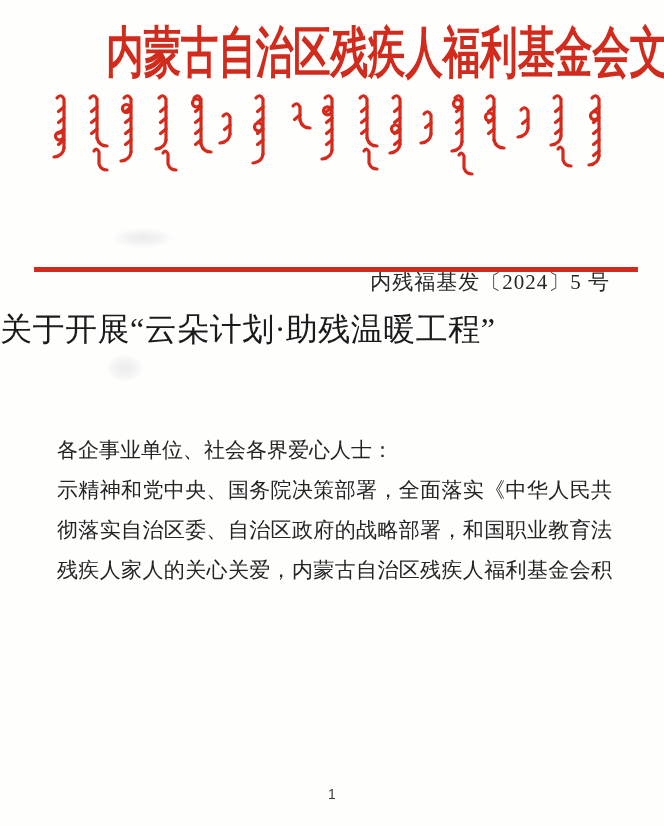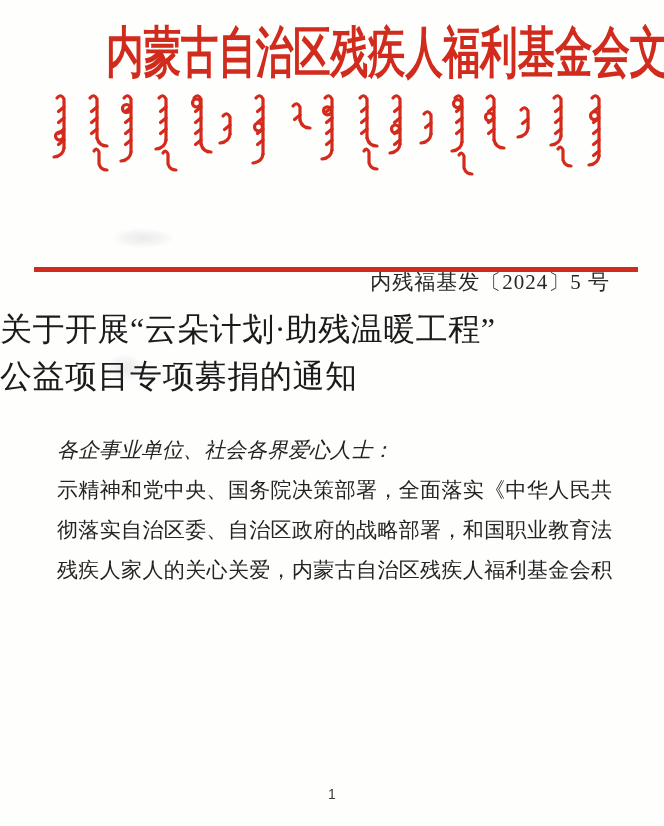--- a/index.html
+++ b/index.html
@@ -40,21 +40,21 @@
   .doc-title{
     position:absolute;top:306px;left:0;width:100%;
     text-align:left;font-weight:normal;
     font-size:32px;line-height:47px;color:#1b1b1b;
     letter-spacing:0.5px;
   }
   .body-block{
     position:absolute;top:430px;left:57px;width:555px;
     font-size:21px;line-height:40px;color:#242424;
   }
-  .salutation{height:40px;text-align:left;font-style:italic;}
+  .salutation{height:40px;text-align:left;}
   .line{
     height:40px;
     text-align:justify;
     text-align-last:justify;
   }
   .indent{padding-left:43px;}
   .page-number{
     position:absolute;top:786px;left:0;width:100%;
     text-align:center;font-size:14px;line-height:16px;color:#3c3c3c;
     font-family:"Liberation Sans","DejaVu Sans",sans-serif;
@@ -175,21 +175,20 @@
       <circle cx="594.5" cy="115.7" r="4"></circle>
       <path d="M599,156 q-1,8 -10,9"></path>
     </svg>
 
   <div class="doc-number">内残福基发〔2024〕5 号</div>
 
   <div class="red-line"></div>
 
   <div class="doc-title">
     <div>关于开展“云朵计划·助残温暖工程”</div>
-    <div>公益项目专项募捐的通知</div>
   </div>
 
   <div class="body-block">
     <div class="salutation">各企事业单位、社会各界爱心人士：</div>
     <div class="line">示精神和党中央、国务院决策部署，全面落实《中华人民共</div>
     <div class="line">彻落实自治区委、自治区政府的战略部署，和国职业教育法</div>
     <div class="line">残疾人家人的关心关爱，内蒙古自治区残疾人福利基金会积</div>
   </div>
 
   <div class="smudge s1"></div>

